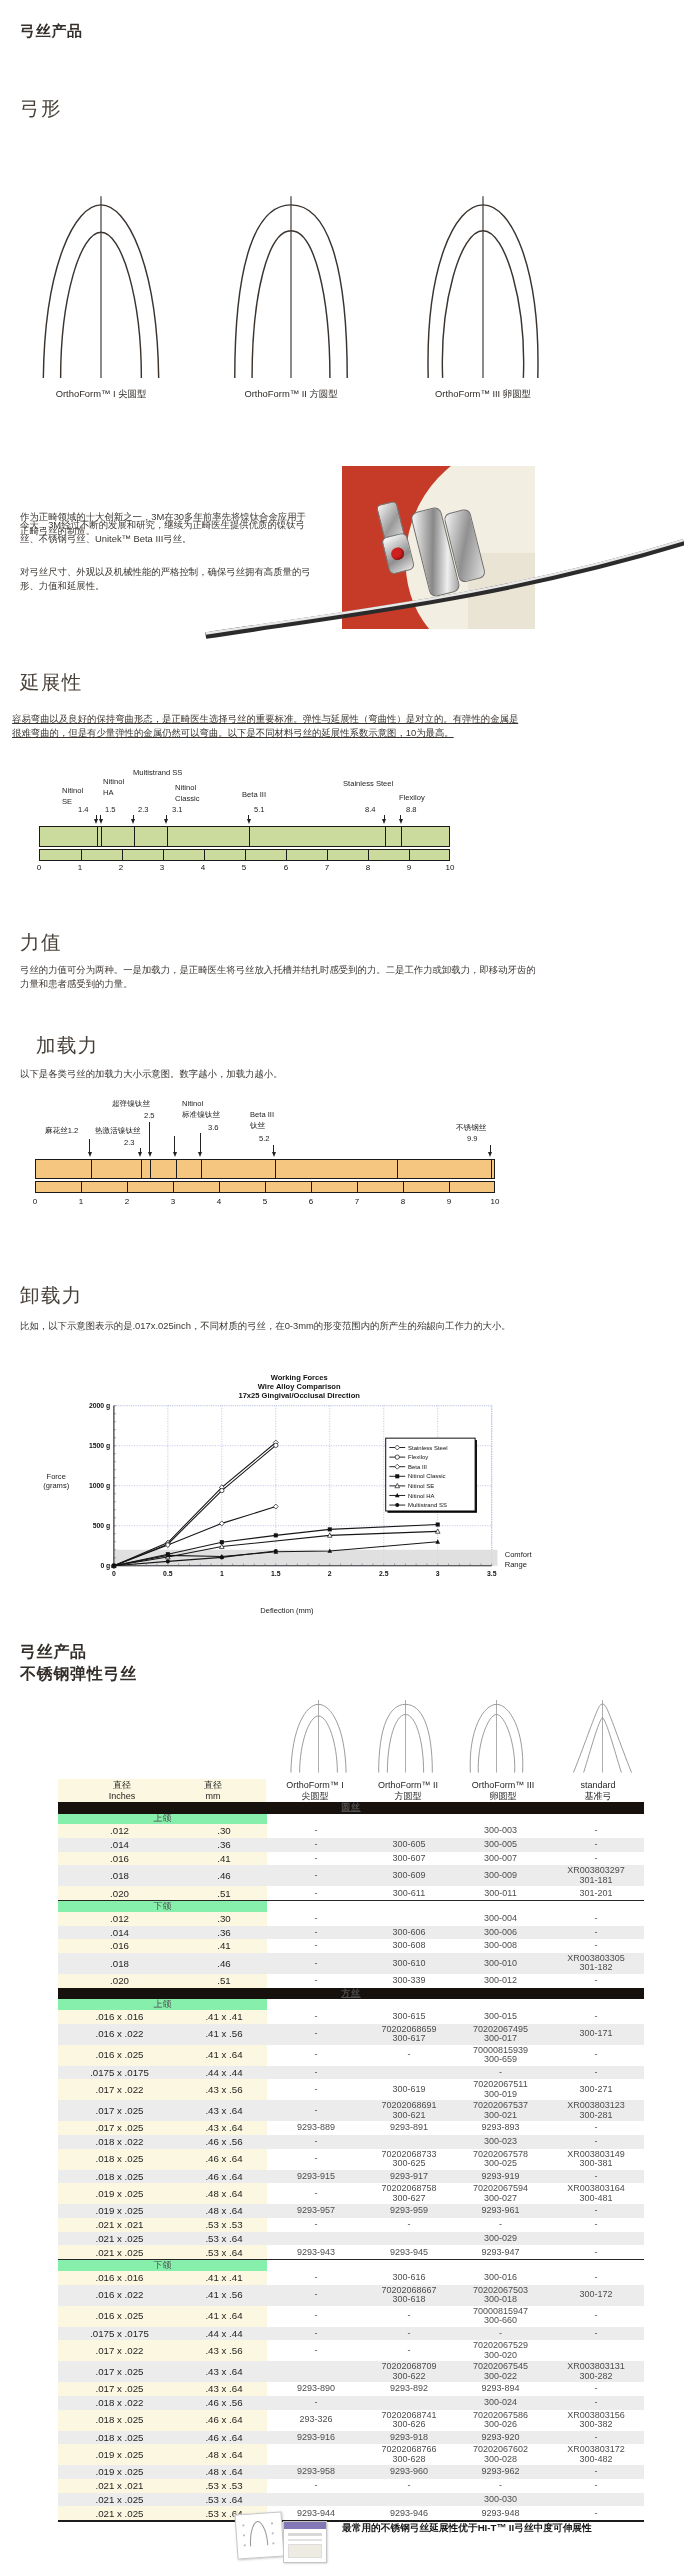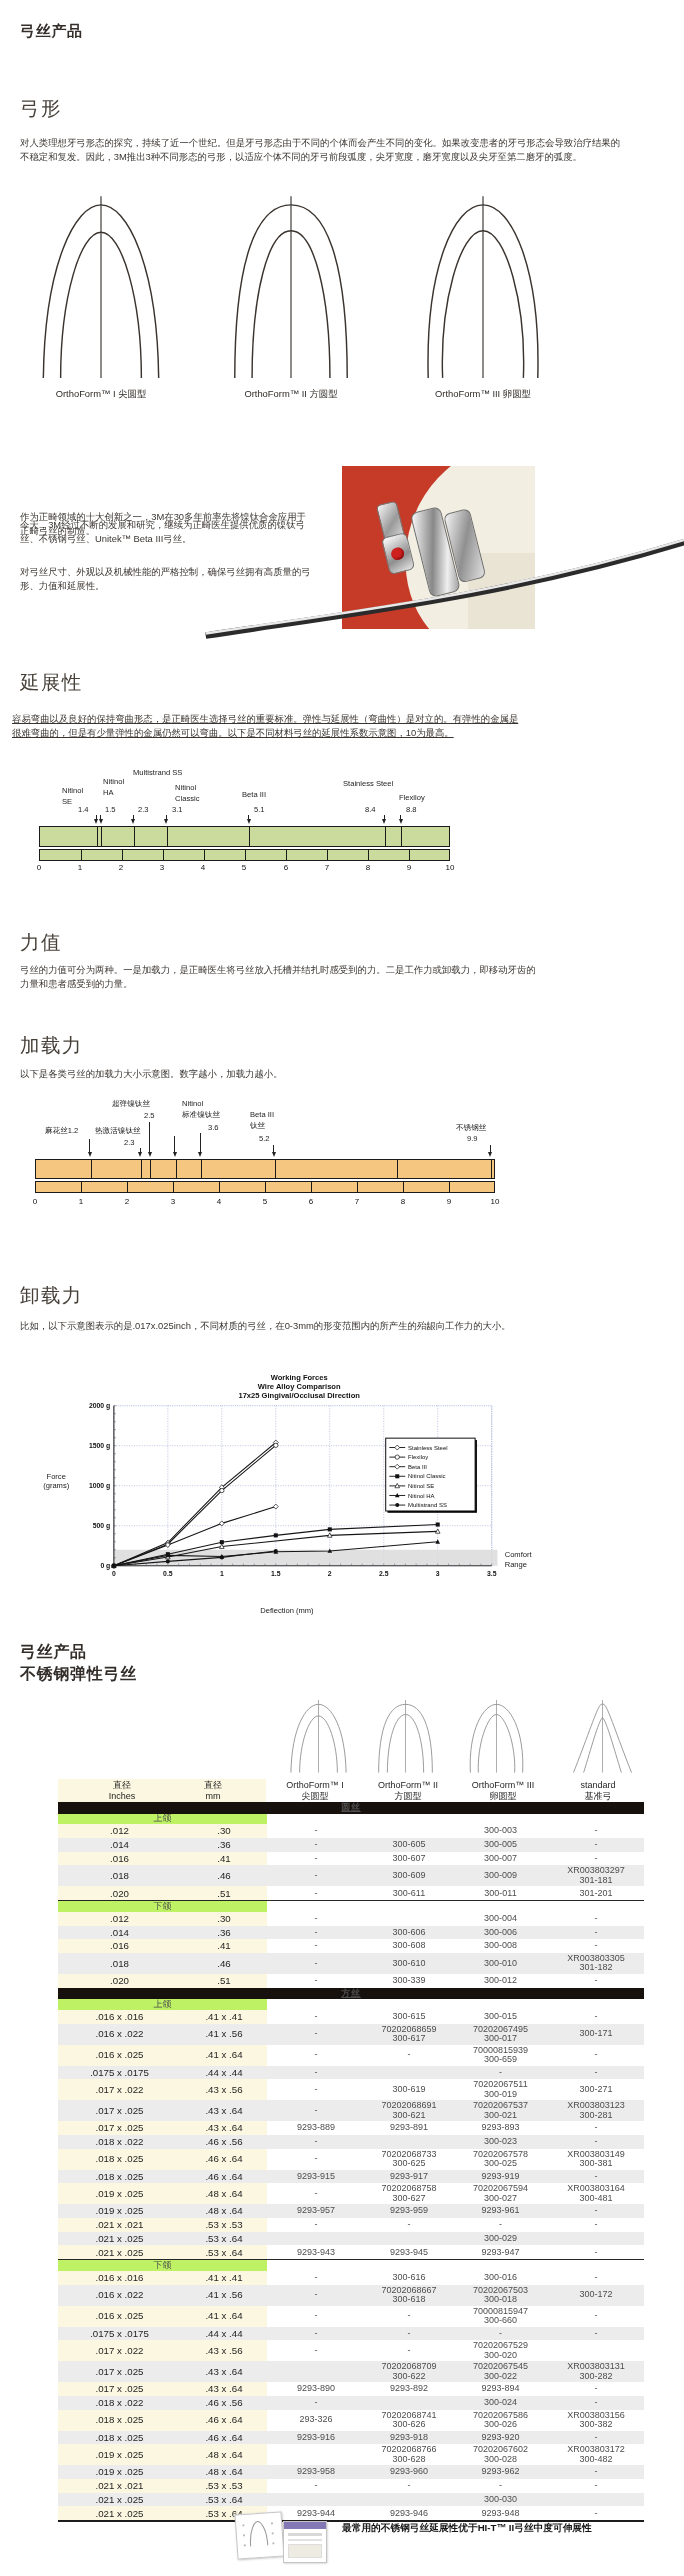--- a/index.html
+++ b/index.html
@@ -16,36 +16,35 @@
   .sbar{position:absolute;border:1.2px solid #1a1a1a;box-sizing:border-box;}
   .sdiv{position:absolute;top:0;bottom:0;width:1px;background:#1a1a1a;}
   .stem{position:absolute;width:0.9px;background:#222;}
   .ahead{position:absolute;width:0;height:0;border-left:2.5px solid transparent;border-right:2.5px solid transparent;border-top:5.8px solid #222;transform:translateX(-50%);}
   .colhead{position:absolute;font-size:9px;color:#1f1f1f;text-align:center;line-height:10.8px;transform:translateX(-50%);white-space:nowrap;}
   #product-table{position:absolute;left:58px;top:1802px;width:585px;border-collapse:collapse;table-layout:fixed;border-bottom:2.2px solid #1c1c1c;}
   #product-table td{font-size:9px;text-align:center;color:#4d4d4d;padding:0;line-height:9.4px;overflow:hidden;}
   #product-table td.d1,#product-table td.d2{font-size:9.7px;color:#1f1f1f;}
   tr.band td{background:#17110d;color:#fff;text-align:left;padding-left:6.5px;font-size:9px;font-weight:bold;height:11.5px;text-decoration:underline;letter-spacing:0.7px;}
   tr.jaw td{height:10.8px;text-align:left;padding-left:4.3px;font-size:9px;color:#1d1d1d;background:#fff;}
-  tr.jaw td.yel{background:#bef264;}
+  tr.jaw td.yel{background:#86efac;}
   tr.single td{height:13.7px;} tr.dbl td{height:21px;}
   tr.light td{background:#fff;} tr.light td.d1,tr.light td.d2{background:#fbf7e0;}
   tr.dark td{background:#ececec;}
   tr.groupend td{border-bottom:1.4px solid #262626;}
   .footnote{font-size:9.7px;font-weight:bold;color:#151515;white-space:nowrap;}
 </style>
 </head>
 <body>
 
 <div id="page">
 
   <div class="abs h-title" style="left:20px;top:21.6px;">弓丝产品</div>
 
   <div class="abs h-sec" style="left:20px;top:95px;">弓形</div>
-  <div class="abs para" style="left:20px;top:136px;width:609px;">对人类理想牙弓形态的探究，持续了近一个世纪。但是牙弓形态由于不同的个体而会产生不同的变化。如果改变患者的牙弓形态会导致治疗结果的不稳定和复发。因此，3M推出3种不同形态的弓形，以适应个体不同的牙弓前段弧度，尖牙宽度，磨牙宽度以及尖牙至第二磨牙的弧度。</div>
 
   <svg class="abs" style="left:39px;top:196px;" width="124" height="185" viewBox="0 0 172 256">
     <line x1="86" y1="0" x2="86" y2="252" stroke="#3a332e" stroke-width="1.6"></line>
     <path d="M6,252 C8,95 50,12 86,12 C122,12 164,95 166,252" fill="none" stroke="#3a332e" stroke-width="2"></path>
     <path d="M30,252 C30,142 57,50 86,50 C115,50 142,142 142,252" fill="none" stroke="#3a332e" stroke-width="2"></path>
   </svg>
   <svg class="abs" style="left:229px;top:196px;" width="124" height="185" viewBox="0 0 172 256">
     <line x1="86" y1="0" x2="86" y2="252" stroke="#3a332e" stroke-width="1.6"></line>
     <path d="M8,252 C8,88 38,12 86,12 C134,12 164,88 164,252" fill="none" stroke="#3a332e" stroke-width="2"></path>
     <path d="M32,252 C32,136 54,48 86,48 C118,48 140,136 140,252" fill="none" stroke="#3a332e" stroke-width="2"></path>
@@ -143,21 +142,21 @@
       <div class="ahead" style="left: 384px; top: 819px; position: absolute;"></div>
       <div class="scale-lab" style="left: 399px; top: 793px; position: absolute;">Flexiloy</div>
       <div class="scale-val" style="left: 406px; top: 805px; position: absolute;">8.8</div>
       <div class="stem" style="left: 400px; top: 815px; height: 3.6px; position: absolute;"></div>
       <div class="ahead" style="left: 401px; top: 819px; position: absolute;"></div>
     </div>
 
   <div class="abs h-sec" style="left:20px;top:929px;">力值</div>
   <div class="abs para" style="left:20px;top:963px;width:519px;">弓丝的力值可分为两种。一是加载力，是正畸医生将弓丝放入托槽并结扎时感受到的力。二是工作力或卸载力，即移动牙齿的力量和患者感受到的力量。</div>
 
-  <div class="abs h-sec" style="left:20px;top:1032px;text-align:center;">加载力</div>
+  <div class="abs h-sec" style="left:36px;top:1032px;text-align:center;">加载力</div>
   <div class="abs para" style="left:20px;top:1067px;width:519px;">以下是各类弓丝的加载力大小示意图。数字越小，加载力越小。</div>
   <div class="abs" id="loading-scale" style="left:0;top:0;">
       <div class="sbar" style="left: 35px; top: 1159px; width: 460px; height: 20px; background: rgb(244, 198, 127); position: absolute;">
         <div class="sdiv" style="left: 55px; position: absolute;"></div>
         <div class="sdiv" style="left: 105px; position: absolute;"></div>
         <div class="sdiv" style="left: 114px; position: absolute;"></div>
         <div class="sdiv" style="left: 140px; position: absolute;"></div>
         <div class="sdiv" style="left: 165px; position: absolute;"></div>
         <div class="sdiv" style="left: 239px; position: absolute;"></div>
         <div class="sdiv" style="left: 455px; position: absolute;"></div>

